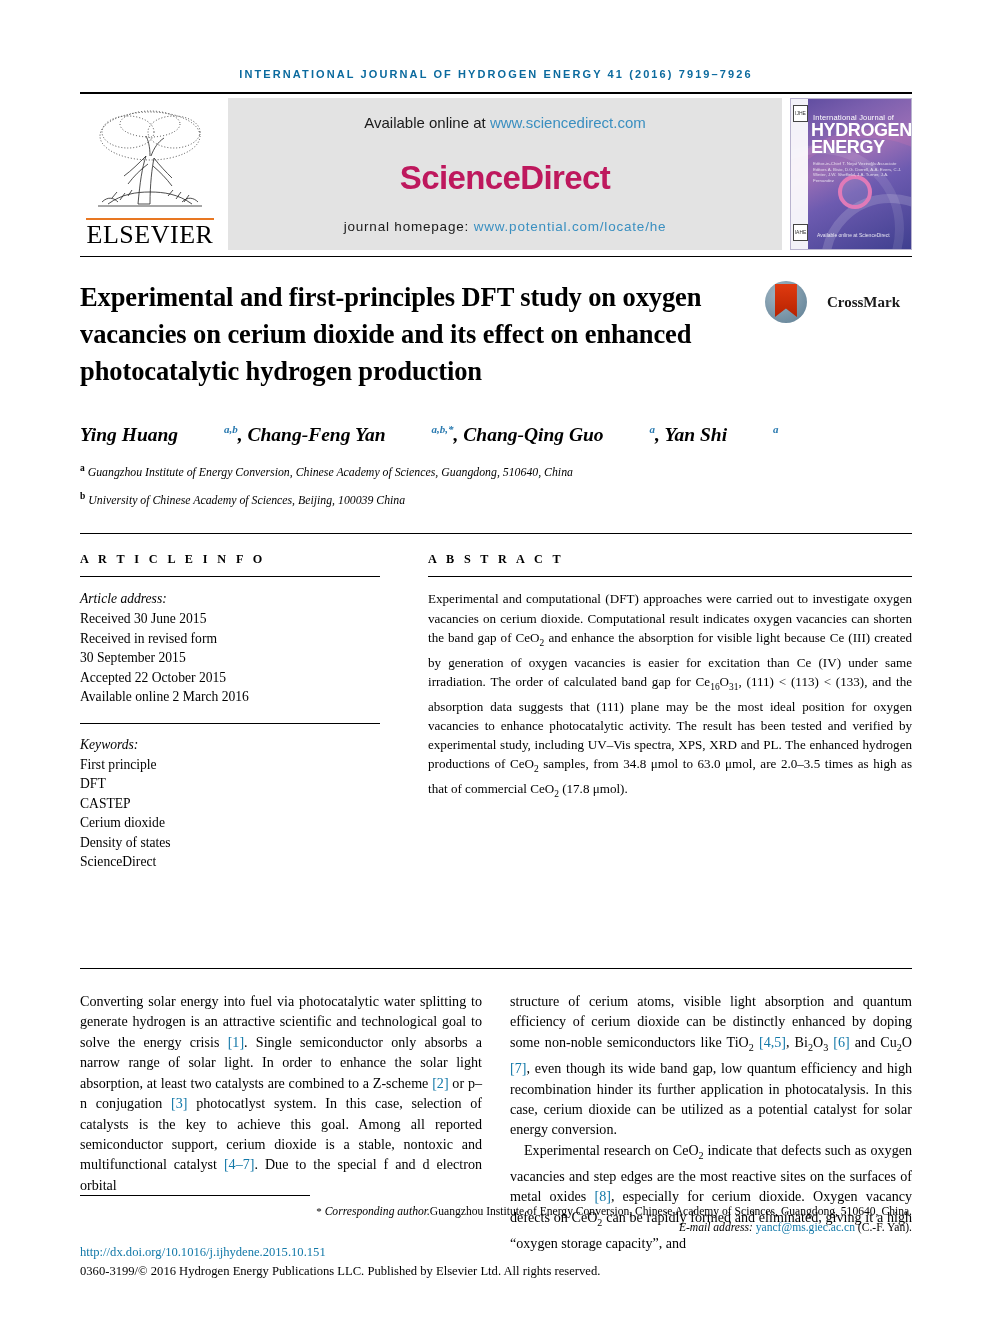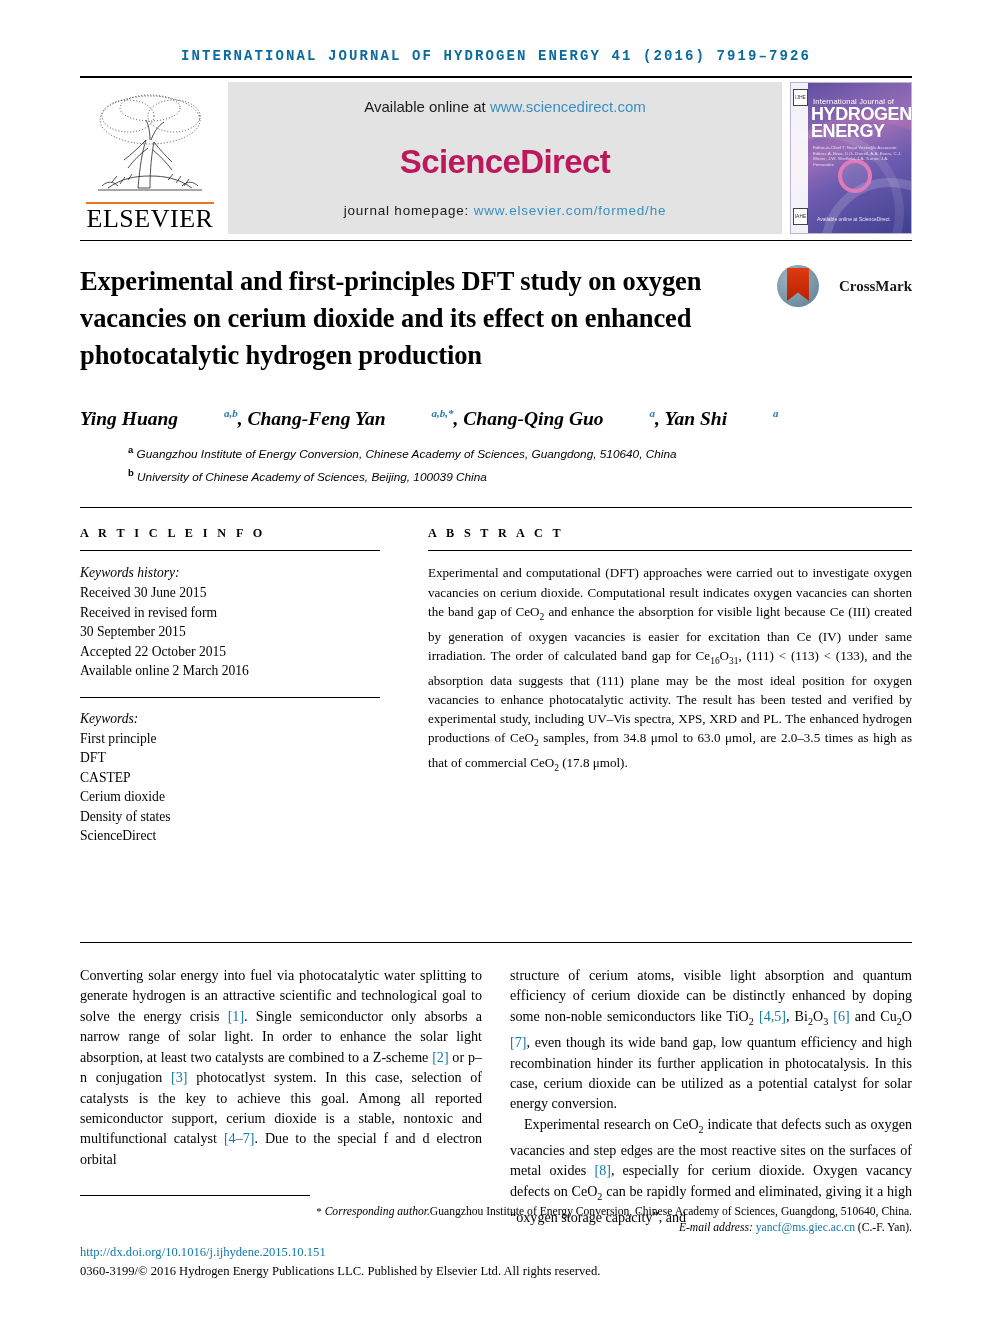--- a/index.html
+++ b/index.html
@@ -20,25 +20,25 @@
     width: 992px;
     height: 1323px;
     box-sizing: border-box;
     padding: 0 80px;
   }
 
   
   .runhead {
     text-align: center;
     color: #0b6a9e;
-    font-family: Liberation Mono, monospace;
-    font-size: 14px;
+    font-family: Liberation Sans, sans-serif;
+    font-size: 11px;
     letter-spacing: 2.1px;
     font-weight: bold;
-    padding-top: 48px;
+    padding-top: 68px;
     text-transform: uppercase;
   }
   .rule-top {
     border-bottom: 2px solid #000;
     margin-top: 12px;
   }
 
   
   .masthead {
     display: flex;
@@ -159,21 +159,21 @@
   .article-title {
     font-family: "Liberation Serif", serif;
     font-weight: bold;
     font-size: 26.5px;
     line-height: 37px;
     letter-spacing: -0.1px;
     max-width: 700px;
     margin: 0;
   }
   .crossmark {
-    position: absolute; right: 0; top: 2px;
+    position: absolute; right: 12px; top: 2px;
     display:flex; align-items:center; gap:20px;
   }
   .cm-circle {
     width: 42px; height: 42px; border-radius: 50%;
     background: radial-gradient(circle at 35% 30%, #9fb6c4, #5d7d92);
     position: relative; overflow: hidden;
   }
   .cm-inner {
     position:absolute; left:50%; top: 3px; transform: translateX(-50%);
     width: 22px; height: 33px;
@@ -185,22 +185,22 @@
     font-weight: bold; font-size: 15px; color: #1a1a1a;
   }
 
   .authors {
     font-family: "Liberation Serif", serif;
     font-style: italic; font-weight: bold;
     font-size: 19.5px; margin-top: 26px; line-height: 26px;
   }
   .sup { font-size: 11px; vertical-align: super; color: #2a7ab0; font-style: italic; margin-left: 41px; }
   .affil {
-    font-family: Liberation Sans, sans-serif;
-    font-style: italic; font-size: 11.8px; line-height: 20px; margin-top: 8px; margin-left: 48px;
+    font-family: Liberation Serif, serif;
+    font-style: italic; font-size: 11.8px; line-height: 25px; margin-top: 8px;
   }
   .affil .mk { font-weight: bold; font-style: normal; font-size: 9.5px; vertical-align: super; }
 
   .rule-under-authors { border-bottom: 1px solid #000; margin-top: 20px; }
 
   
   .two-col {
     display: flex; margin-top: 18px;
   }
   .col-info { flex: 0 0 300px; padding-right: 26px; }
@@ -302,21 +302,21 @@
       </svg>
       <div class="elsevier-word">ELSEVIER</div>
     </div>
 
     <div class="sd-banner">
       <div class="sd-avail">
         <span>Available online at </span><span class="lnk">www.sciencedirect.com</span>
       </div>
       <div class="sd-word">ScienceDirect</div>
       <div class="sd-home">
-        <span>journal homepage: </span><span class="lnk">www.elsevier.com/formed/he</span>
+        <span>journal homepage: </span><span class="lnk">www.potential.com/locate/he</span>
       </div>
     </div>
 
     <div class="cover">
       <div class="cov-swirl s2"></div>
       <div class="cov-swirl s1"></div>
       <div class="cov-swirl s3"></div>
       <div class="cov-ring"></div>
       <div class="cov-left"></div>
       <div class="cov-badge b-top">IJHE</div>
@@ -353,21 +353,21 @@
     </div>
   </div>
   <div class="rule-under-authors"></div>
 
   <div class="two-col">
 
     <div class="col-info">
       <div class="sec-label">A R T I C L E   I N F O</div>
       <div class="sec-rule"></div>
       <div class="info-body">
-        <div class="hd">Keywords history:</div>
+        <div class="hd">Article address:</div>
         <div>Received 30 June 2015</div>
         <div>Received in revised form</div>
         <div>30 September 2015</div>
         <div>Accepted 22 October 2015</div>
         <div>Available online 2 March 2016</div>
       </div>
       <div class="kw-rule"></div>
       <div class="kw-list">
         <div class="hd">Keywords:</div>
         <div>First principle</div>

